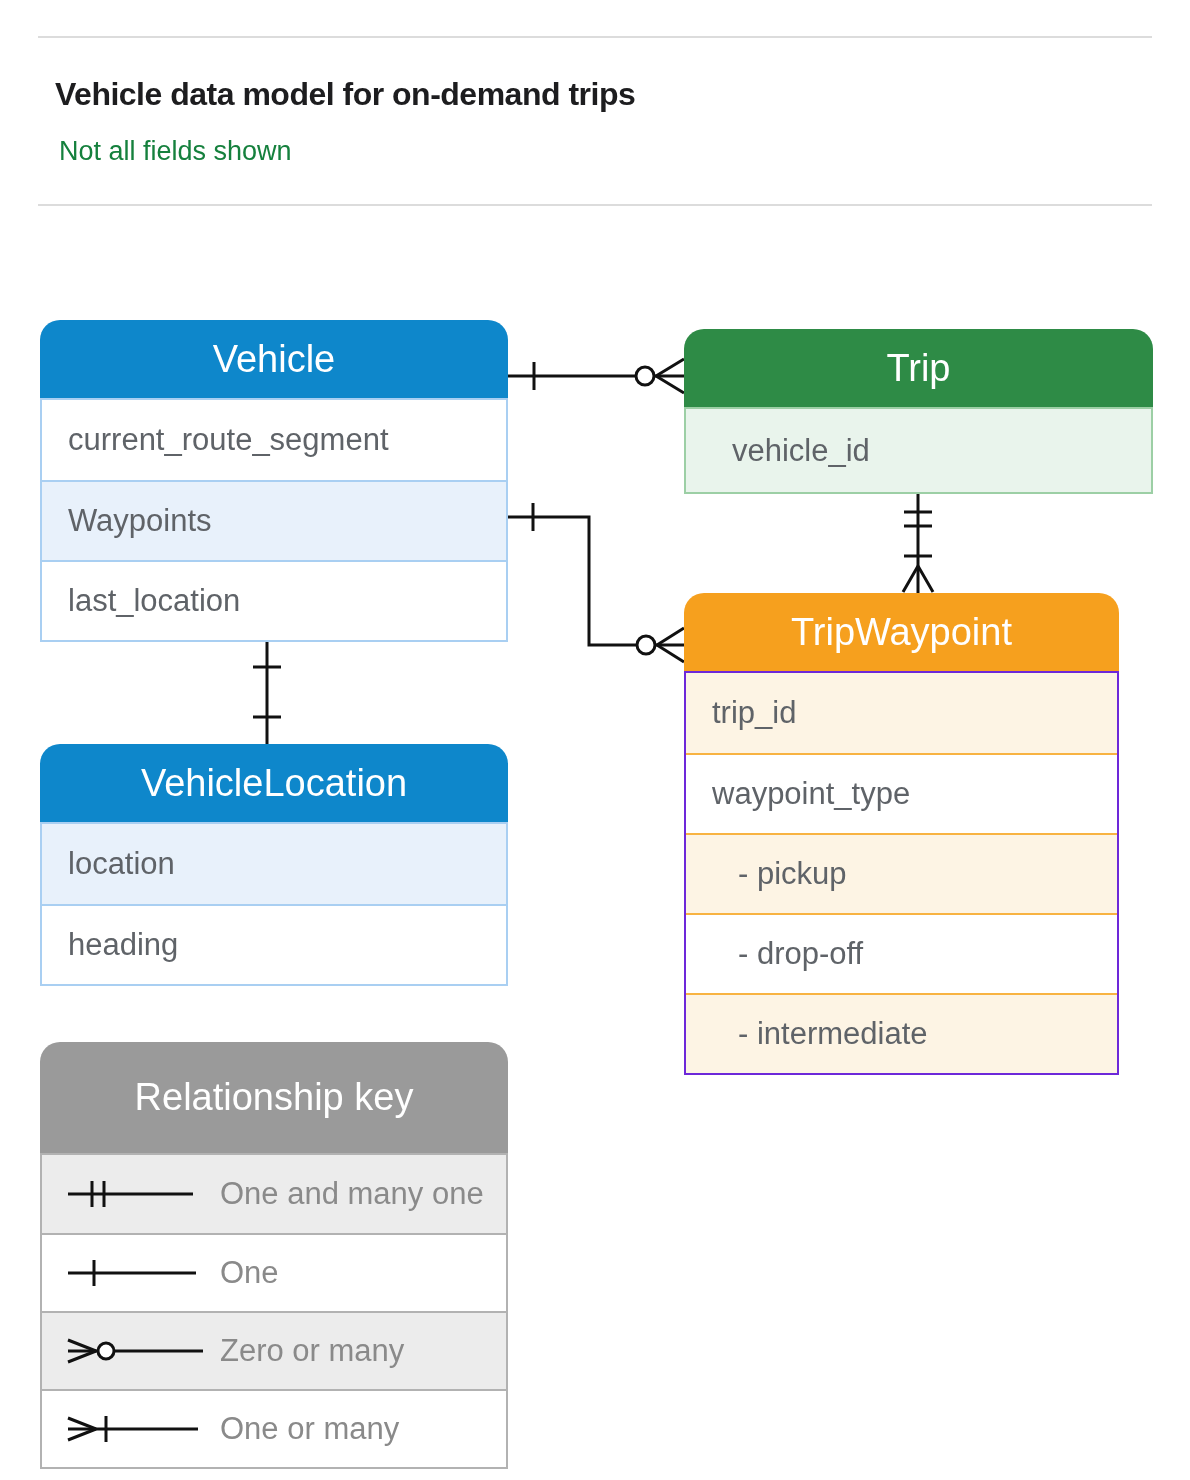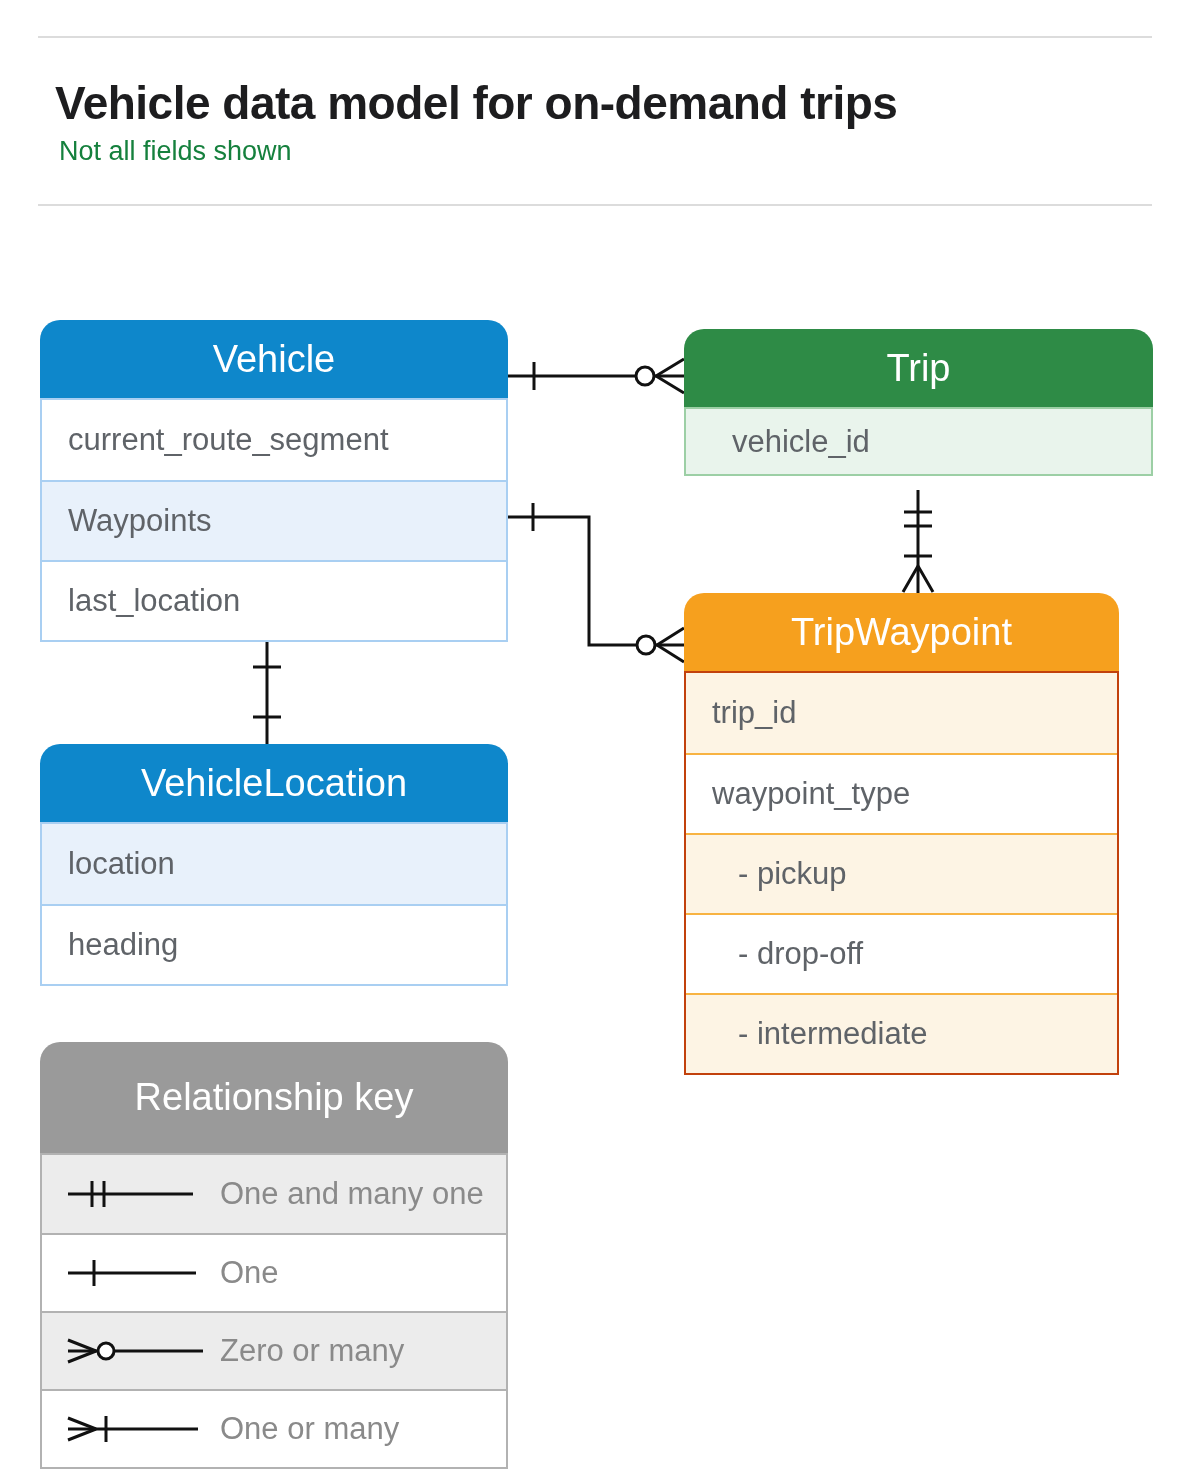--- a/index.html
+++ b/index.html
@@ -18,21 +18,21 @@
     height: 2px;
     background: #dcdcdc;
   }
   .rule-top { top: 36px; }
   .rule-bottom { top: 204px; }
   .page-title {
     position: absolute;
     left: 55px;
     top: 76px;
     margin: 0;
-    font-size: 46px;
+    font-size: 32px;
     font-weight: bold;
     color: #1d1d1f;
     letter-spacing: -0.5px;
   }
   .page-subtitle {
     position: absolute;
     left: 55px;
     top: 132px;
     margin: 4px;
     font-size: 27px;
@@ -75,25 +75,25 @@
   
   .t-blue .thead { background: #0e87cb; }
   .t-blue .tbody { border: 2px solid #a9cff2; }
   .t-blue .trow + .trow { border-top: 2px solid #a9cff2; }
   .t-blue .trow.alt { background: #e8f1fb; }
 
   
   .t-green .thead { background: #2e8b46; }
   .t-green .tbody { border: 2px solid #9ccfa5; }
   .t-green .trow.alt { background: #e9f4ec; }
-  .t-green .trow { height: 65px; padding-left: 46px; }
+  .t-green .trow { height: 83px; padding-left: 46px; }
 
   
   .t-orange .thead { background: #f6a01e; }
-  .t-orange .tbody { border: 2px solid #c2410c; }
+  .t-orange .tbody { border: 2px solid #6d28d9; }
   .t-orange .trow + .trow { border-top: 2px solid #f8b342; }
   .t-orange .trow.alt { background: #fdf4e4; }
 
   
   .t-gray .thead { background: #9a9a9a; height: 111px; }
   .t-gray .tbody { border: 2px solid #b2b2b2; }
   .t-gray .trow + .trow { border-top: 2px solid #b2b2b2; }
   .t-gray .trow.alt { background: #ececec; }
   .t-gray .trow { height: 78px; padding-left: 16px; color: #8a8a8a; }
   .legend-icon { margin-right: 12px; flex: 0 0 auto; }

